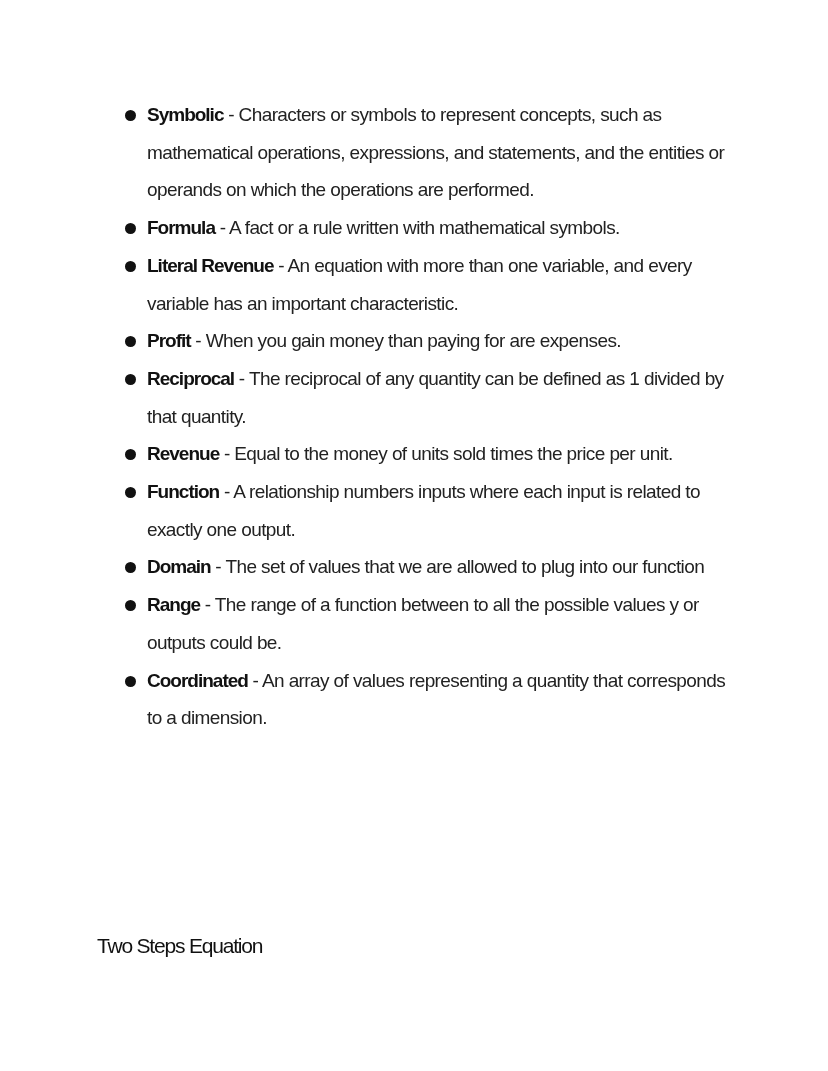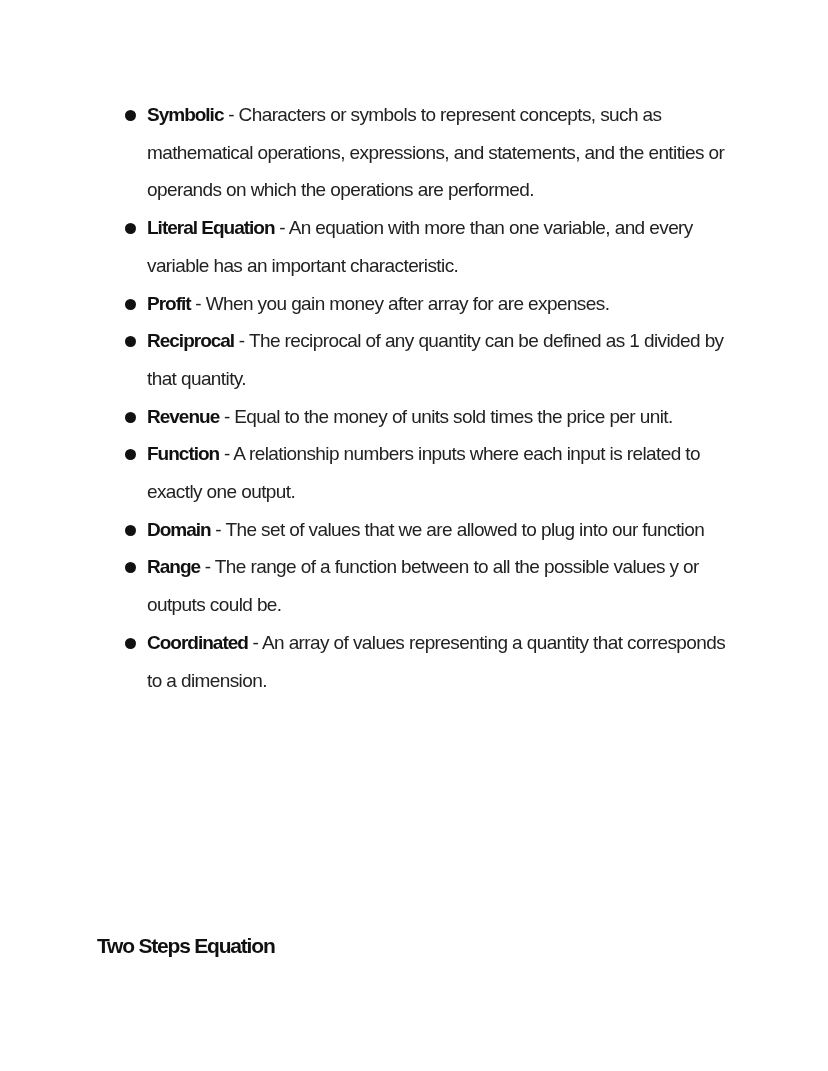--- a/index.html
+++ b/index.html
@@ -58,42 +58,46 @@
     ul.defs li .desc {
       color: #222222;
       font-weight: normal;
     }
     h2.section-heading {
       position: absolute;
       left: 97px;
       top: 928px;
       margin: 0;
       font-size: 21px;
-      font-weight: bold;
+      font-weight: normal;
       letter-spacing: -1.2px;
       color: #111111;
       line-height: 36px;
     }
   </style>
 </head>
 <body>
 
 <div class="page">
   <ul class="defs">
     <li>
       <span class="bullet"></span>
       <span class="term">Symbolic</span><span class="desc"> - </span><span class="desc">Characters or symbols to represent concepts, such as mathematical operations, expressions, and statements, and the entities or operands on which the operations are performed.</span>
     </li>
     <li>
       <span class="bullet"></span>
-      <span class="term">Literal Equation</span><span class="desc"> - </span><span class="desc">An equation with more than one variable, and every variable has an important characteristic.</span>
+      <span class="term">Formula</span><span class="desc"> - </span><span class="desc">A fact or a rule written with mathematical symbols.</span>
     </li>
     <li>
       <span class="bullet"></span>
-      <span class="term">Profit</span><span class="desc"> - </span><span class="desc">When you gain money after array for are expenses.</span>
+      <span class="term">Literal Revenue</span><span class="desc"> - </span><span class="desc">An equation with more than one variable, and every variable has an important characteristic.</span>
+    </li>
+    <li>
+      <span class="bullet"></span>
+      <span class="term">Profit</span><span class="desc"> - </span><span class="desc">When you gain money than paying for are expenses.</span>
     </li>
     <li>
       <span class="bullet"></span>
       <span class="term">Reciprocal</span><span class="desc"> - </span><span class="desc">The reciprocal of any quantity can be defined as 1 divided by that quantity.</span>
     </li>
     <li>
       <span class="bullet"></span>
       <span class="term">Revenue</span><span class="desc"> - </span><span class="desc">Equal to the money of units sold times the price per unit.</span>
     </li>
     <li>

